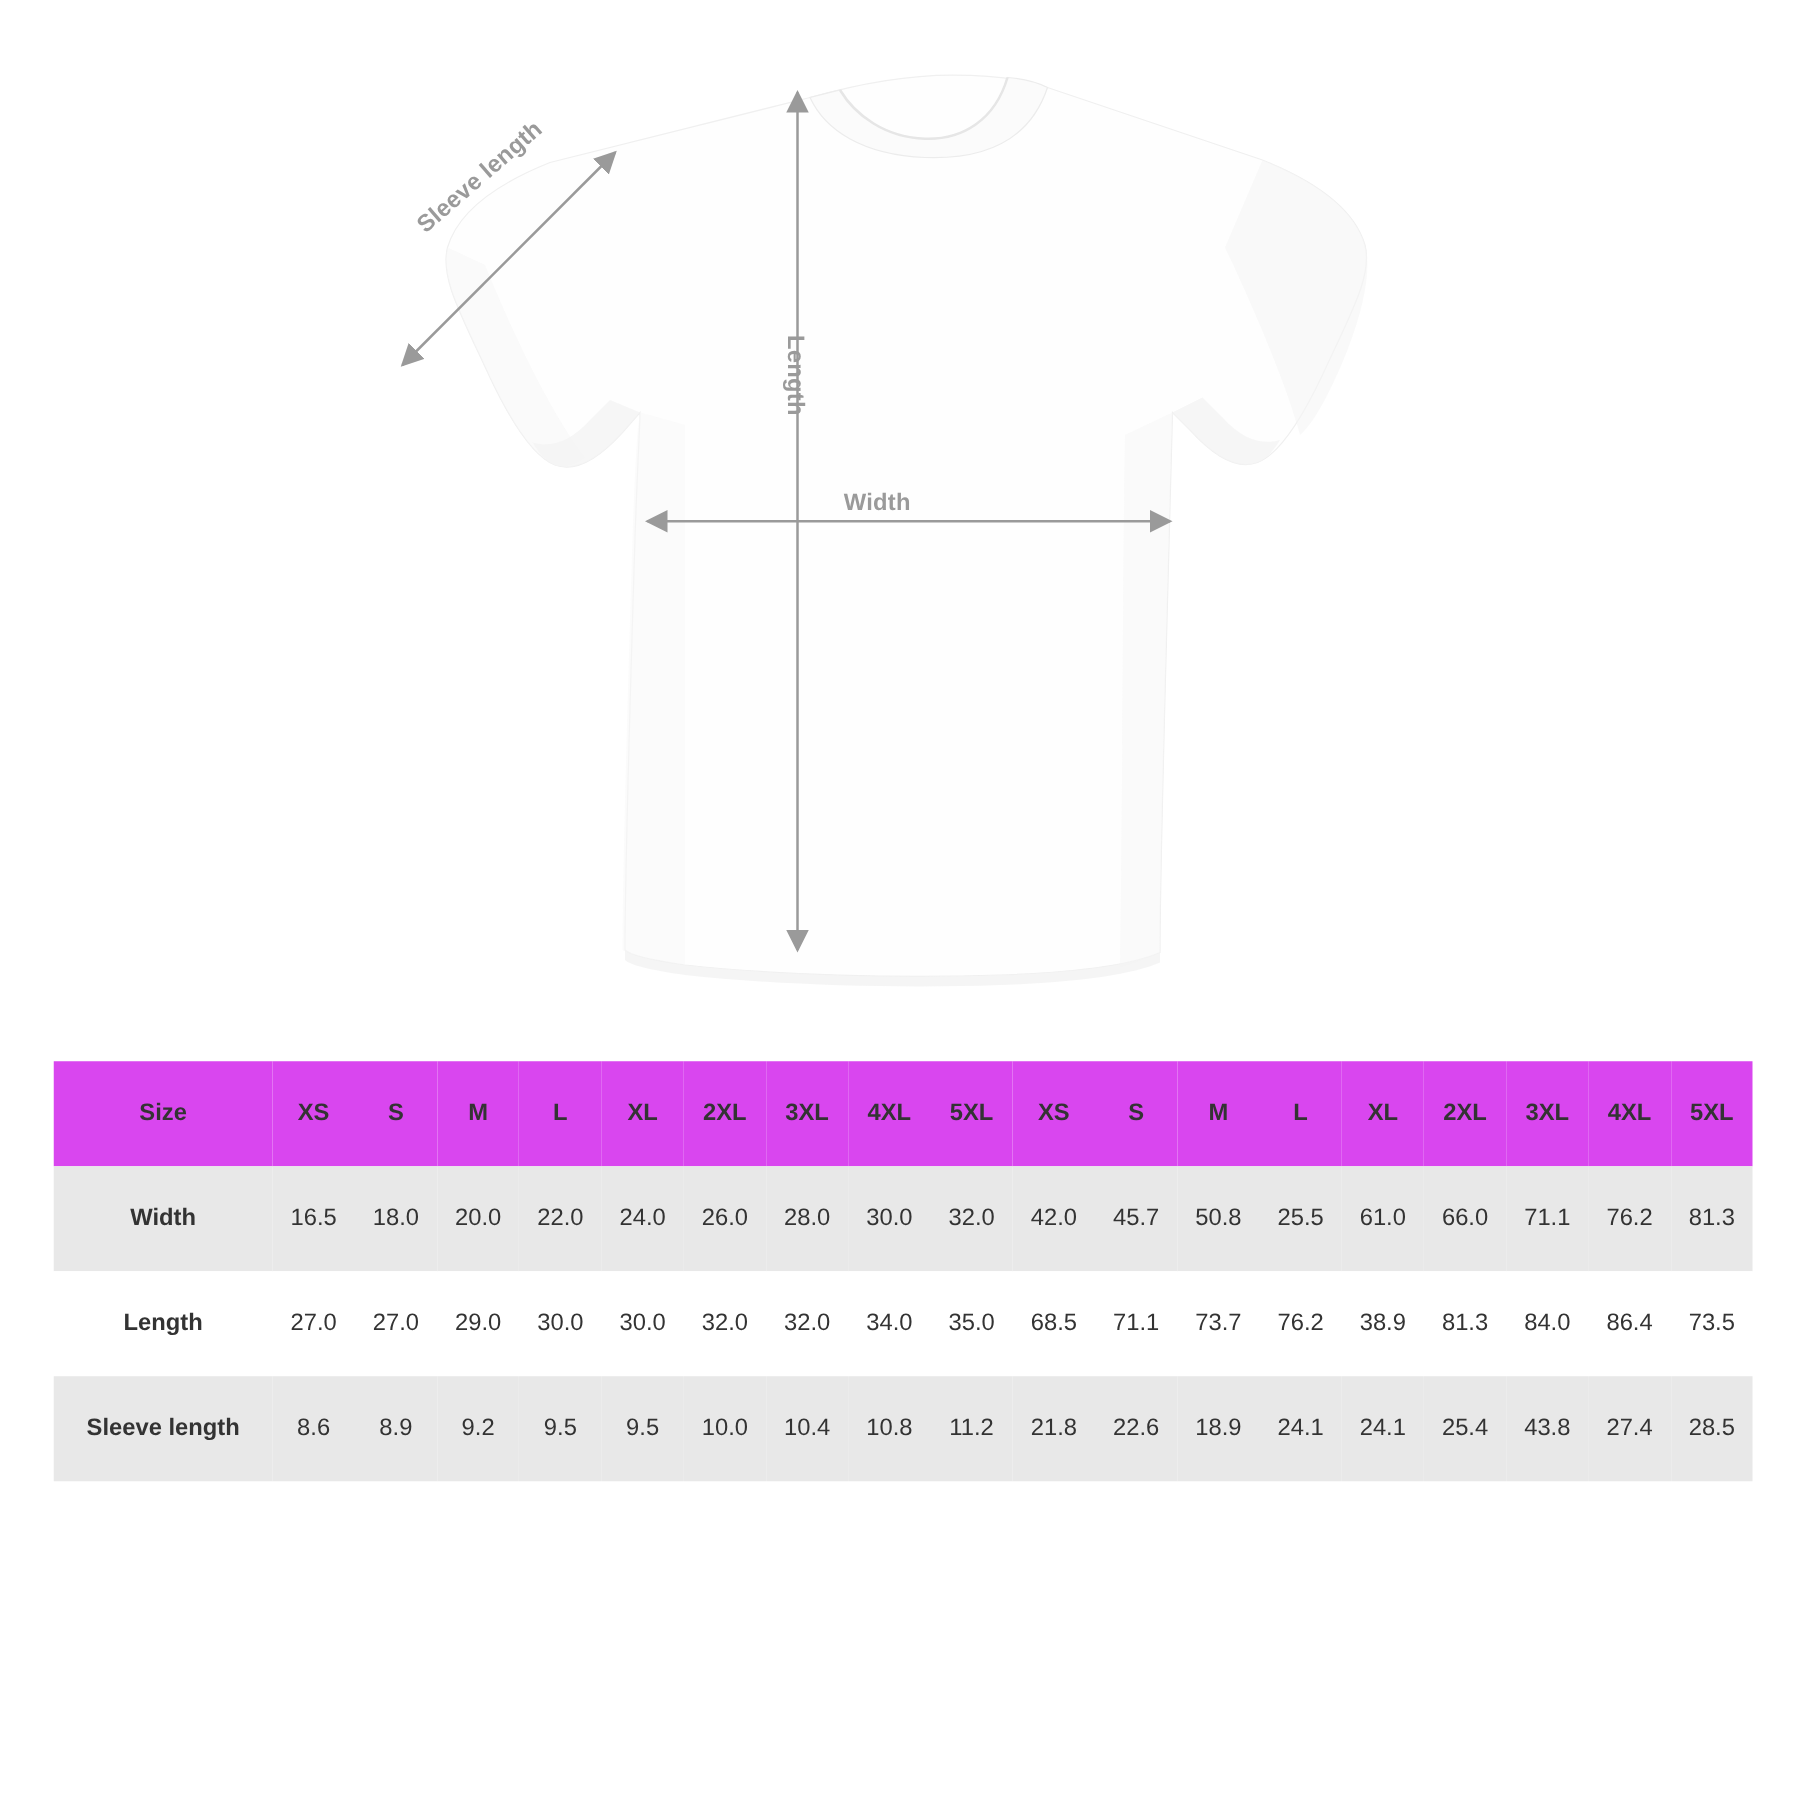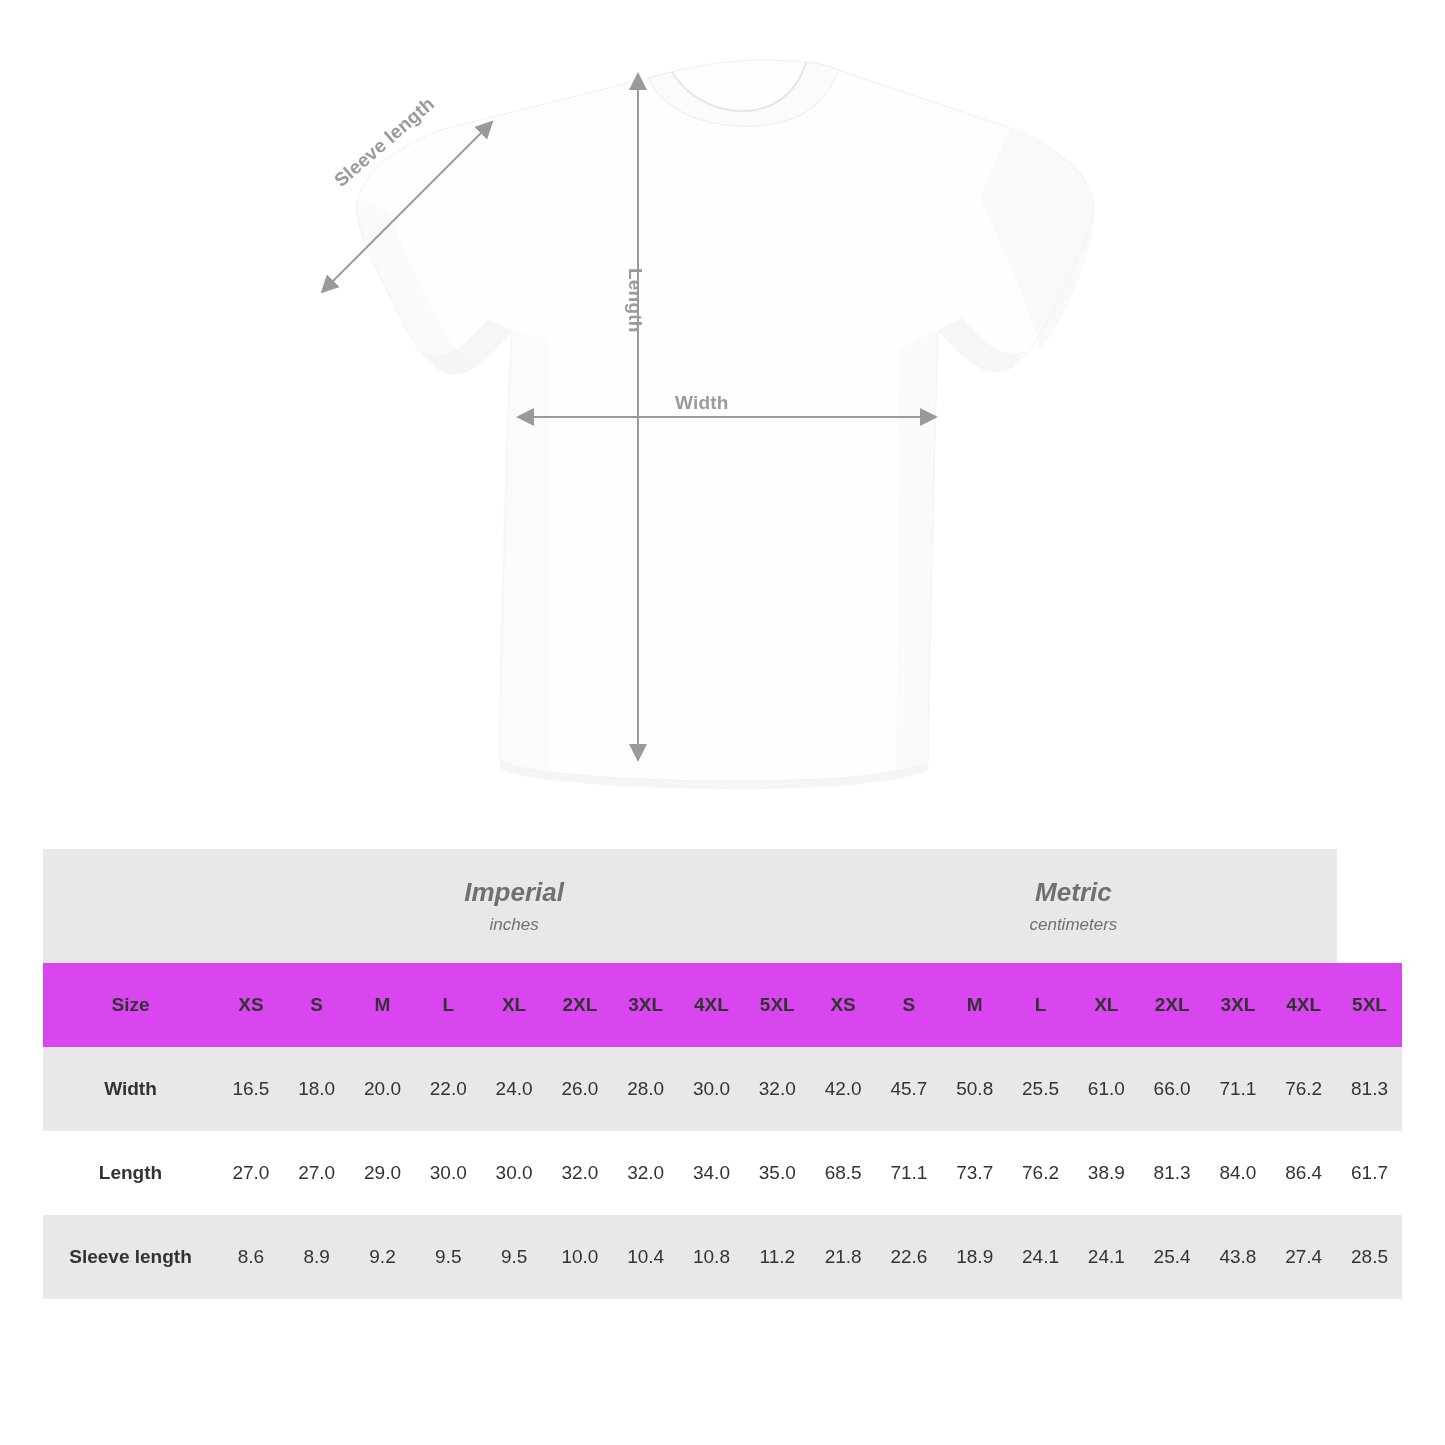--- a/index.html
+++ b/index.html
@@ -227,31 +227,20 @@
           <col class="data-col">
         <col class="data-col">
           <col class="data-col">
           <col class="data-col">
         <col class="data-col">
           <col class="data-col">
           <col class="data-col">
       </colgroup>
       <tbody>
 
-        <tr>
-          <td class="unit-header-cell"></td>
-          <td class="unit-header-cell" colspan="9">
-            <div class="unit-name">Imperial</div>
-            <div class="unit-sub">inches</div>
-          </td>
-          <td class="unit-header-cell" colspan="8">
-            <div class="unit-name">Metric</div>
-            <div class="unit-sub">centimeters</div>
-          </td>
-        </tr>
 
         <tr class="row-size">
           <td class="row-head">Size</td>
           <td>XS</td>
           <td>S</td>
           <td>M</td>
           <td>L</td>
           <td>XL</td>
           <td>2XL</td>
           <td>3XL</td>
@@ -302,21 +291,21 @@
           <td>34.0</td>
           <td>35.0</td>
           <td>68.5</td>
           <td>71.1</td>
           <td>73.7</td>
           <td>76.2</td>
           <td>38.9</td>
           <td>81.3</td>
           <td>84.0</td>
           <td>86.4</td>
-          <td>61.7</td>
+          <td>73.5</td>
         </tr>
 
         <tr class="row-alt">
           <td class="row-head">Sleeve length</td>
           <td>8.6</td>
           <td>8.9</td>
           <td>9.2</td>
           <td>9.5</td>
           <td>9.5</td>
           <td>10.0</td>

